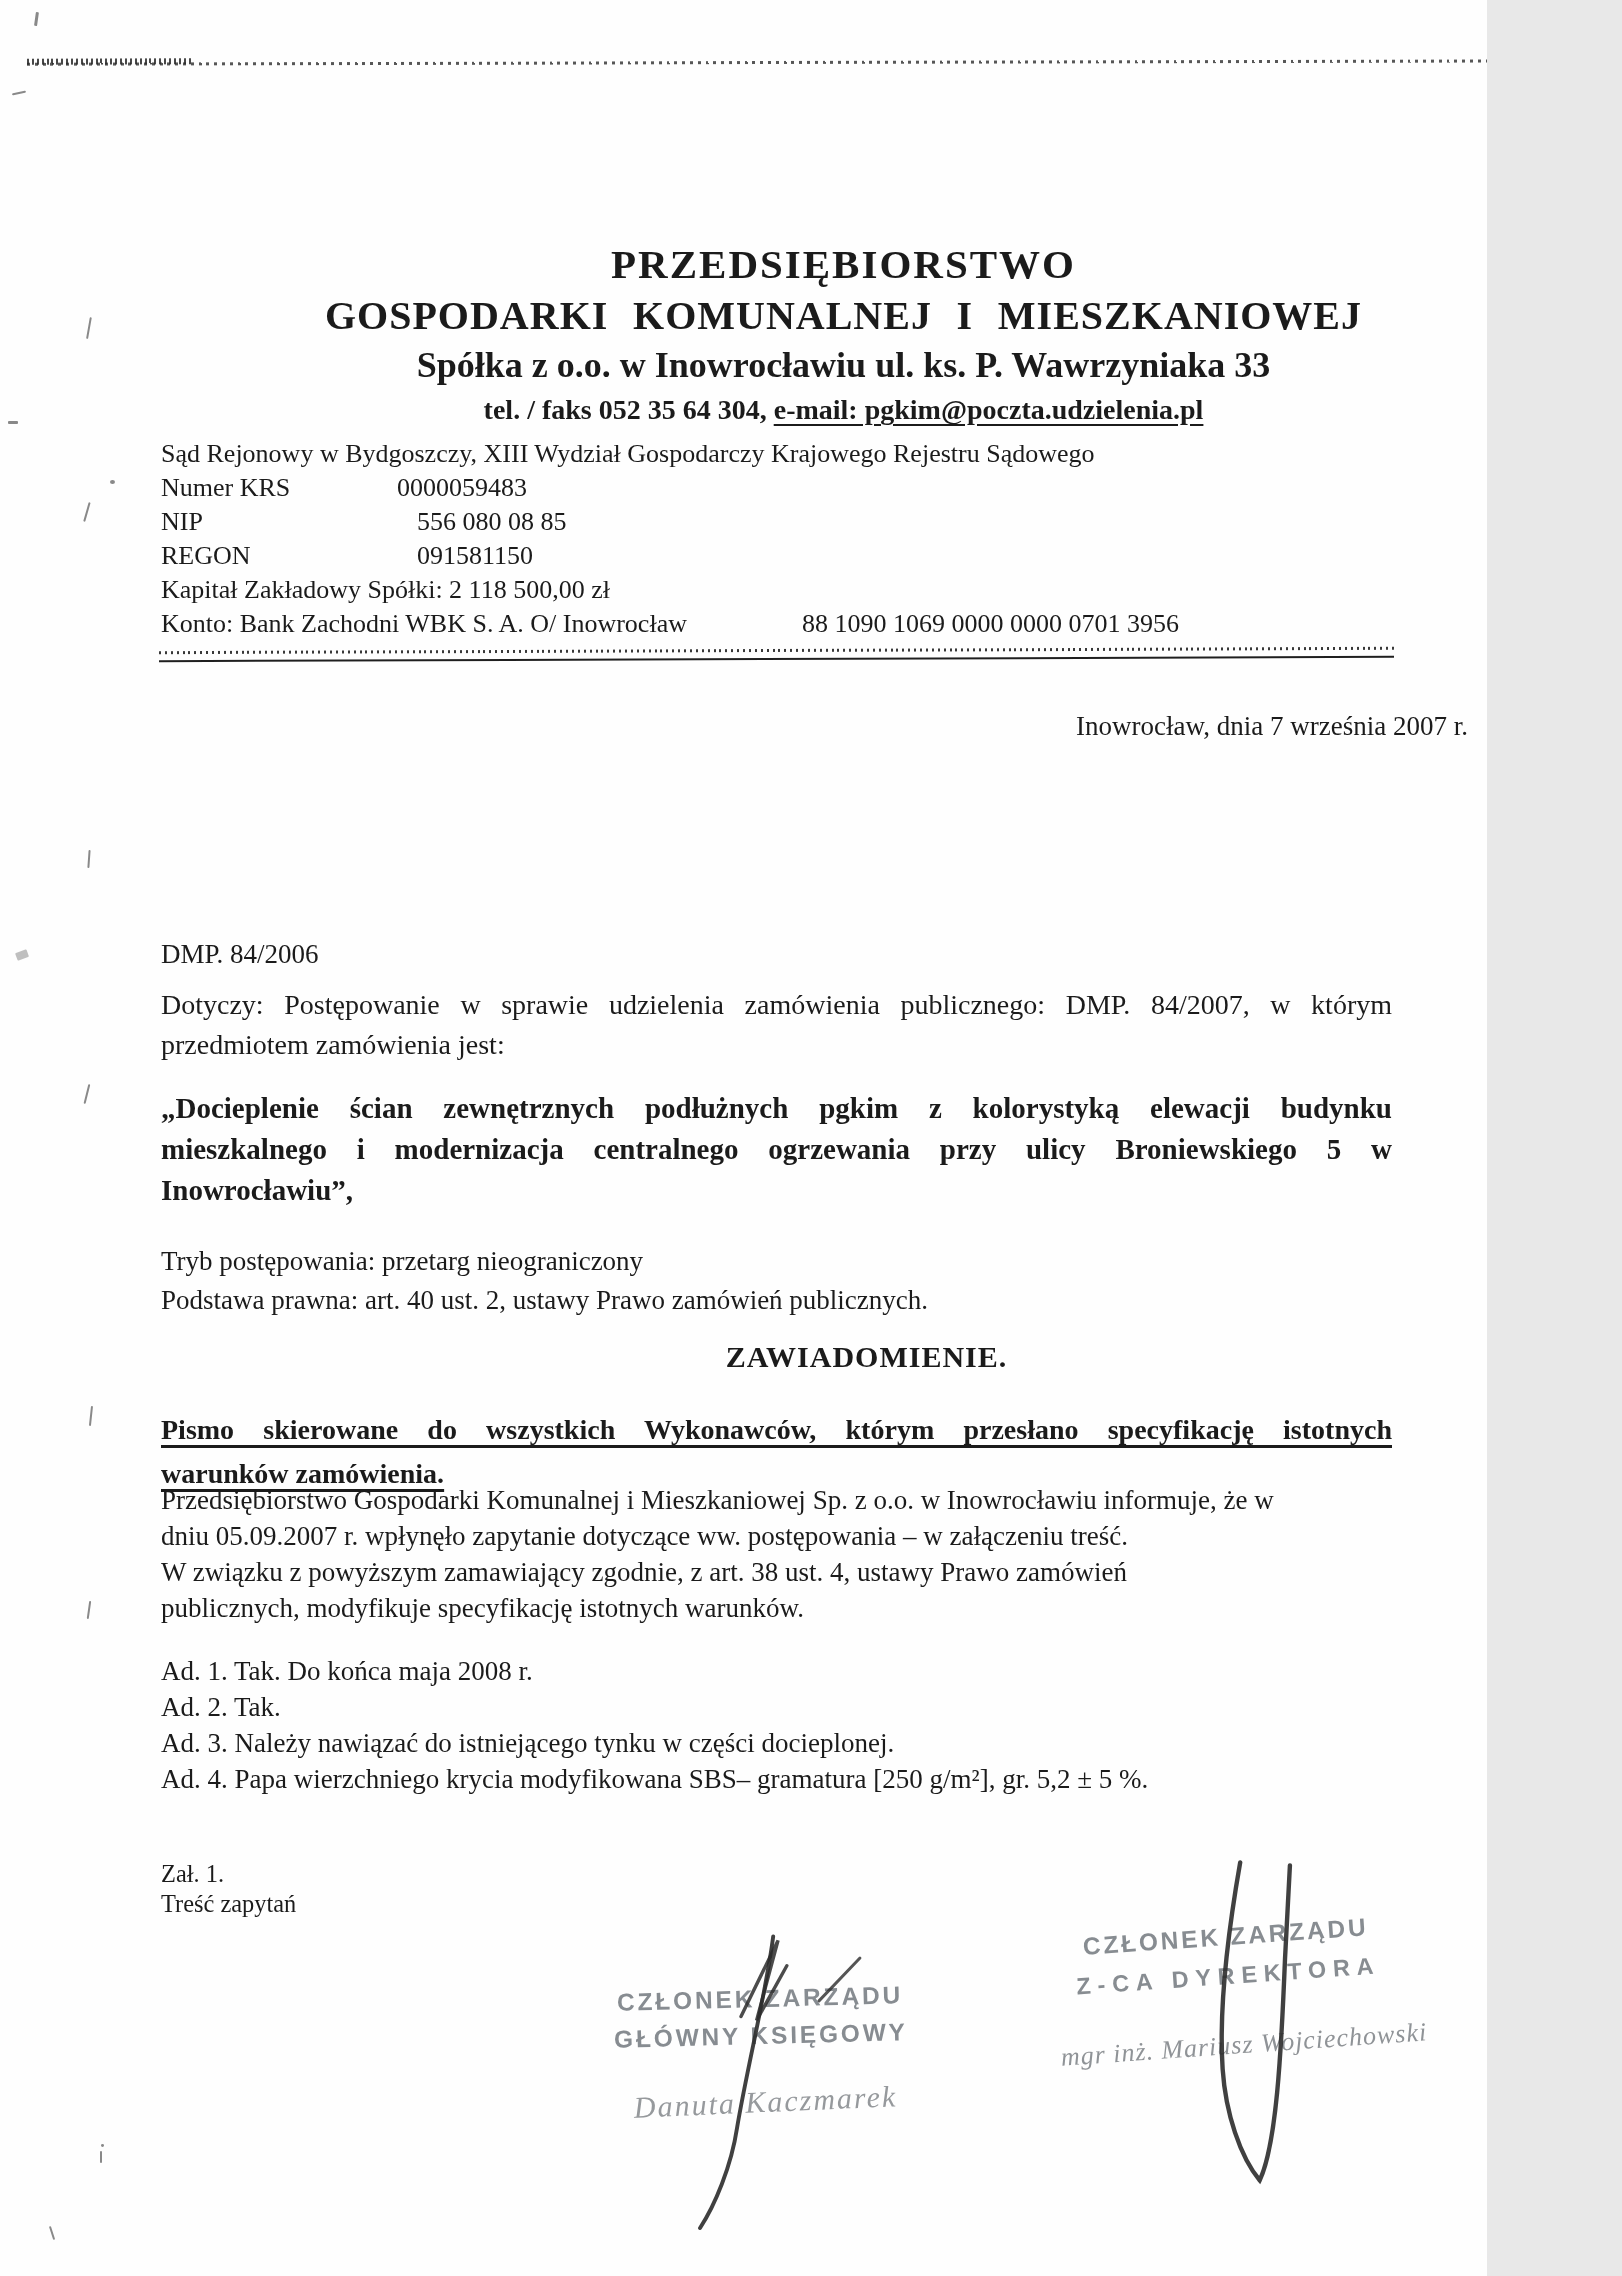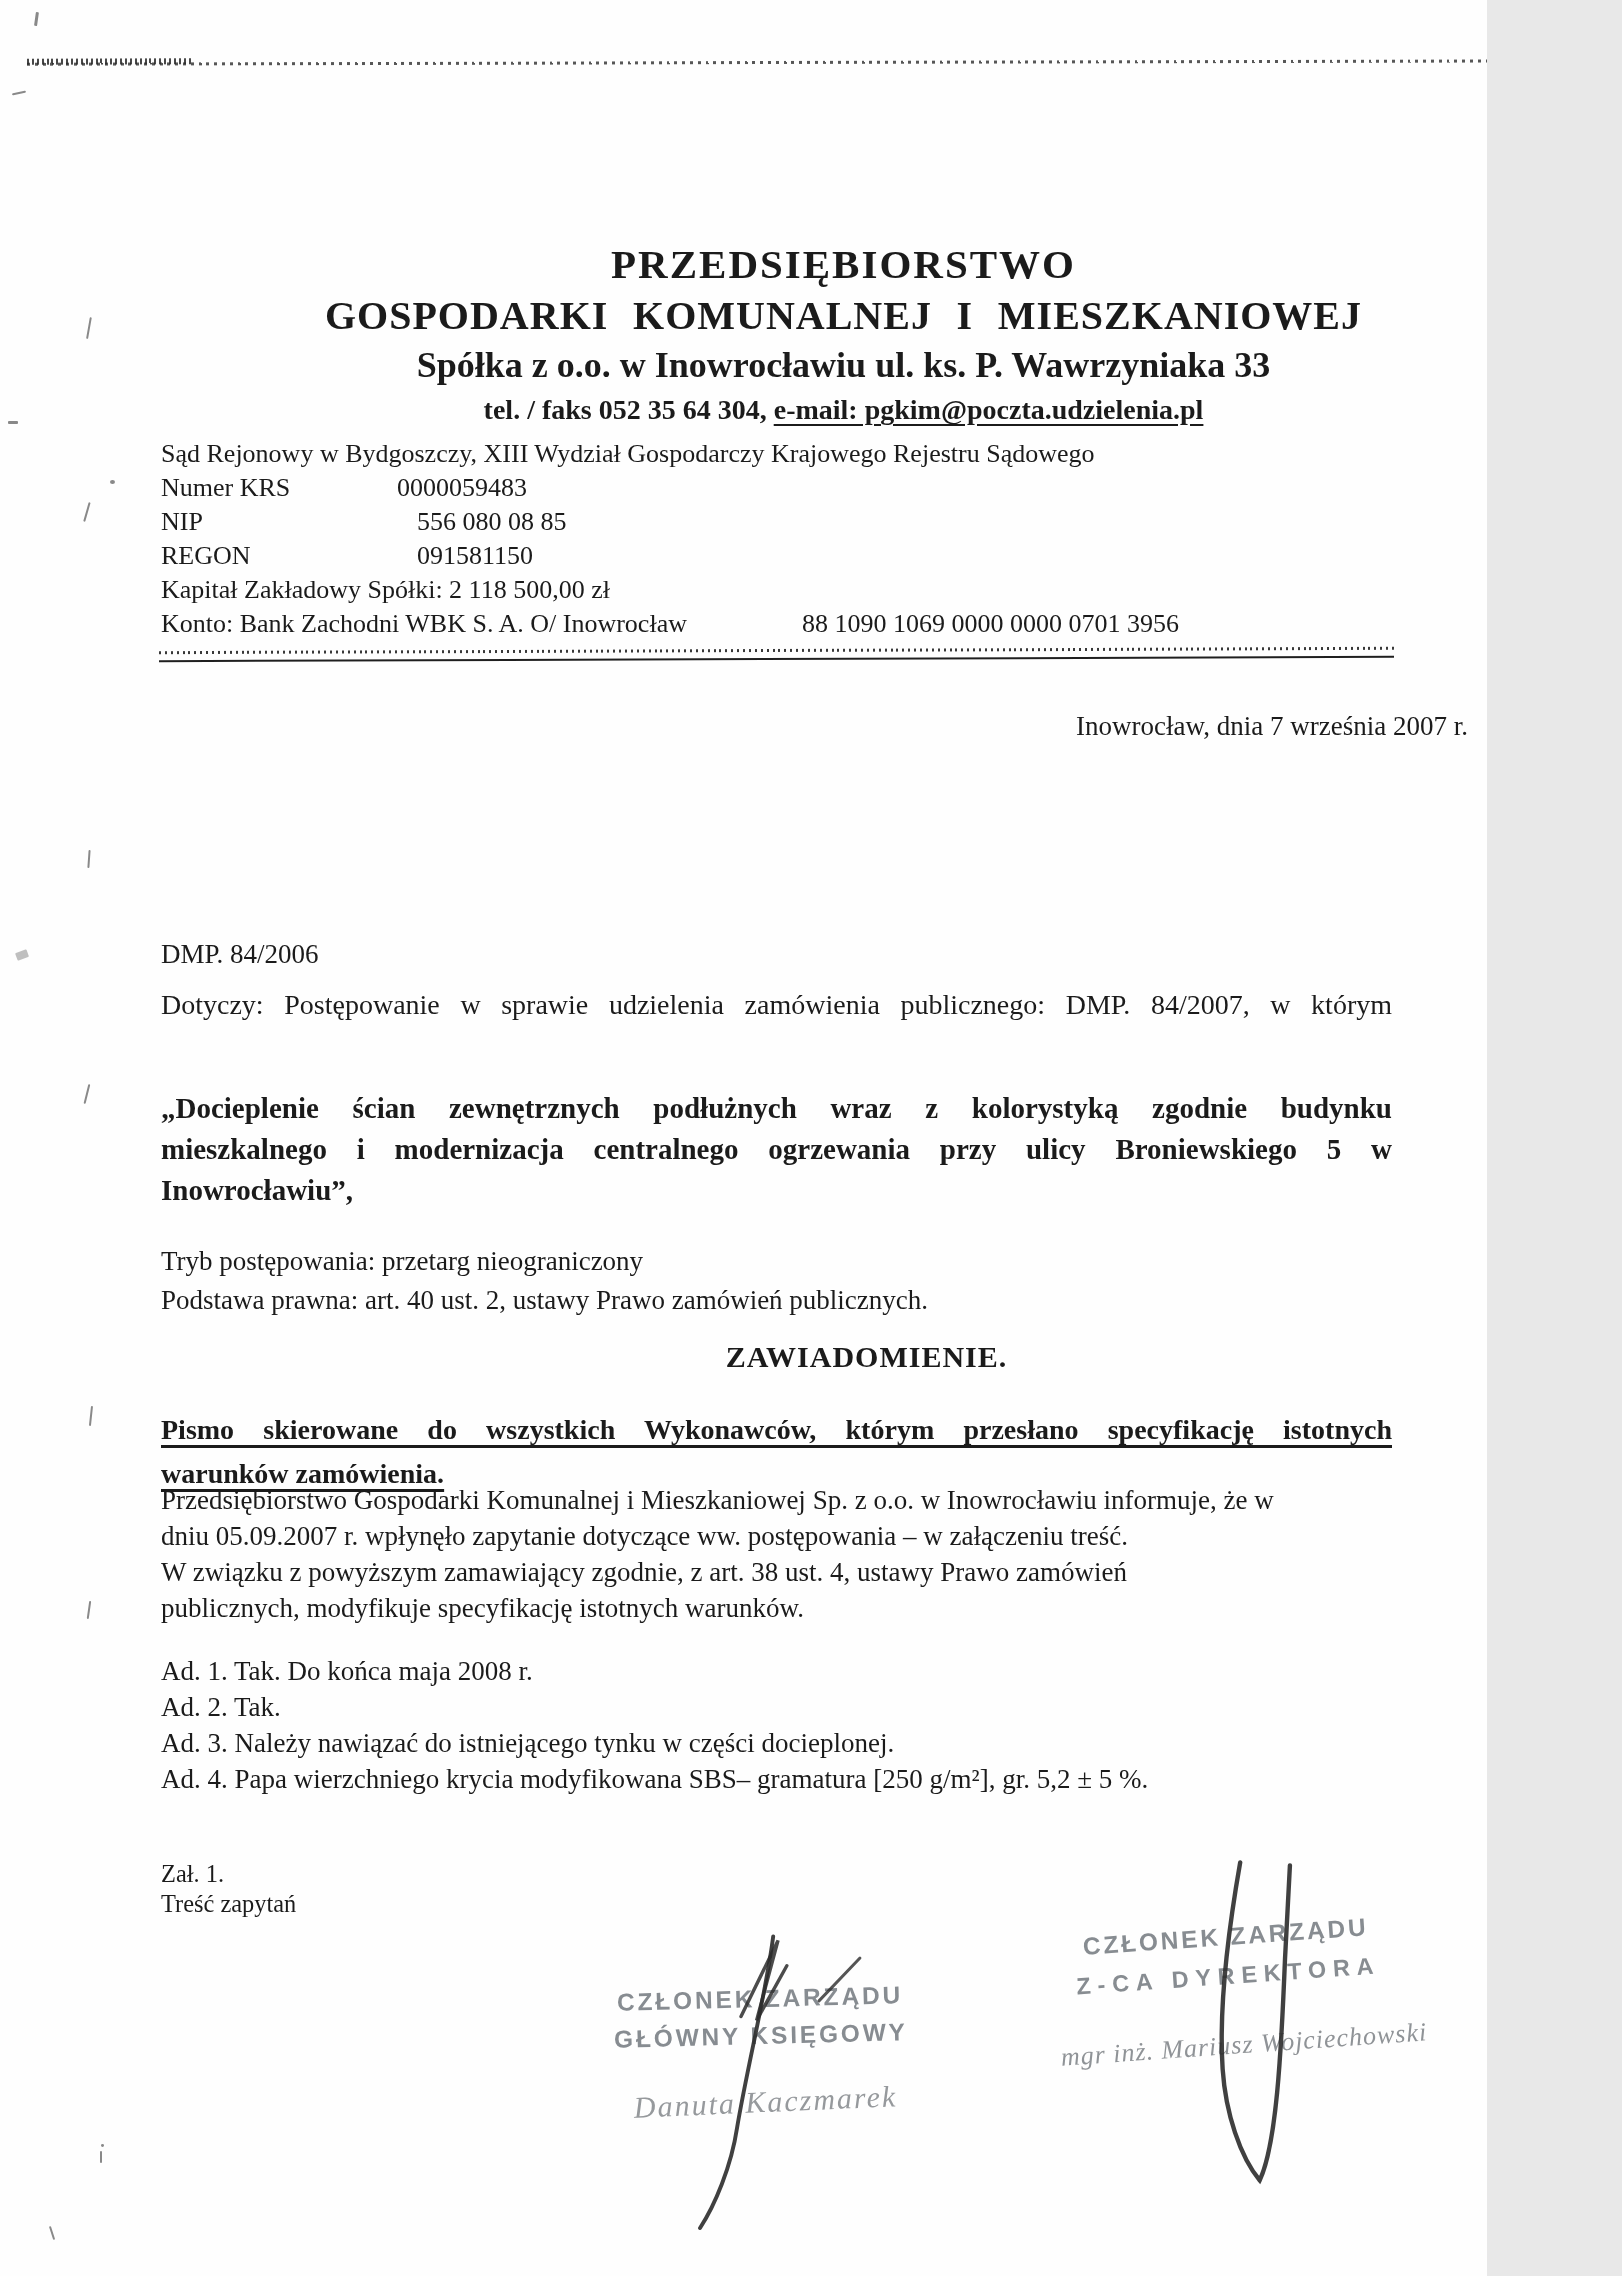--- a/index.html
+++ b/index.html
@@ -126,24 +126,25 @@
     </div>
   </div>
 
   <div class="sep"></div>
   <div class="date">Inowrocław, dnia 7 września  2007 r.</div>
 
   <div class="abs ref">DMP. 84/2006</div>
 
   <div class="abs subject">
     <div class="stretch">Dotyczy: Postępowanie w sprawie udzielenia zamówienia publicznego: DMP. 84/2007, w którym</div>
+    <div>przedmiotem zamówienia jest:</div>
   </div>
 
   <div class="abs boldpara">
-    <div class="stretch">„Docieplenie ścian zewnętrznych podłużnych wraz z kolorystyką zgodnie budynku</div>
+    <div class="stretch">„Docieplenie ścian zewnętrznych podłużnych pgkim z kolorystyką elewacji budynku</div>
     <div class="stretch">mieszkalnego i modernizacja centralnego ogrzewania przy ulicy Broniewskiego 5 w</div>
     <div>Inowrocławiu”,</div>
   </div>
 
   <div class="abs proc">Tryb postępowania: przetarg nieograniczony</div>
   <div class="abs legal">Podstawa prawna: art. 40 ust. 2, ustawy Prawo zamówień publicznych.</div>
 
   <div class="abs notice-title">ZAWIADOMIENIE.</div>
 
   <div class="abs heading">

